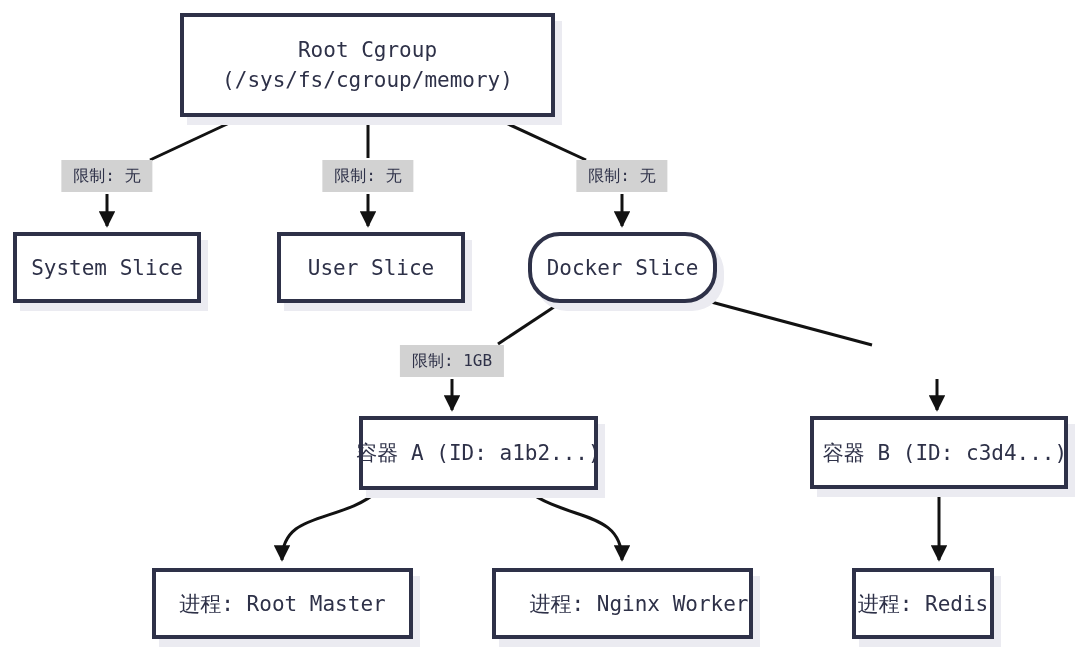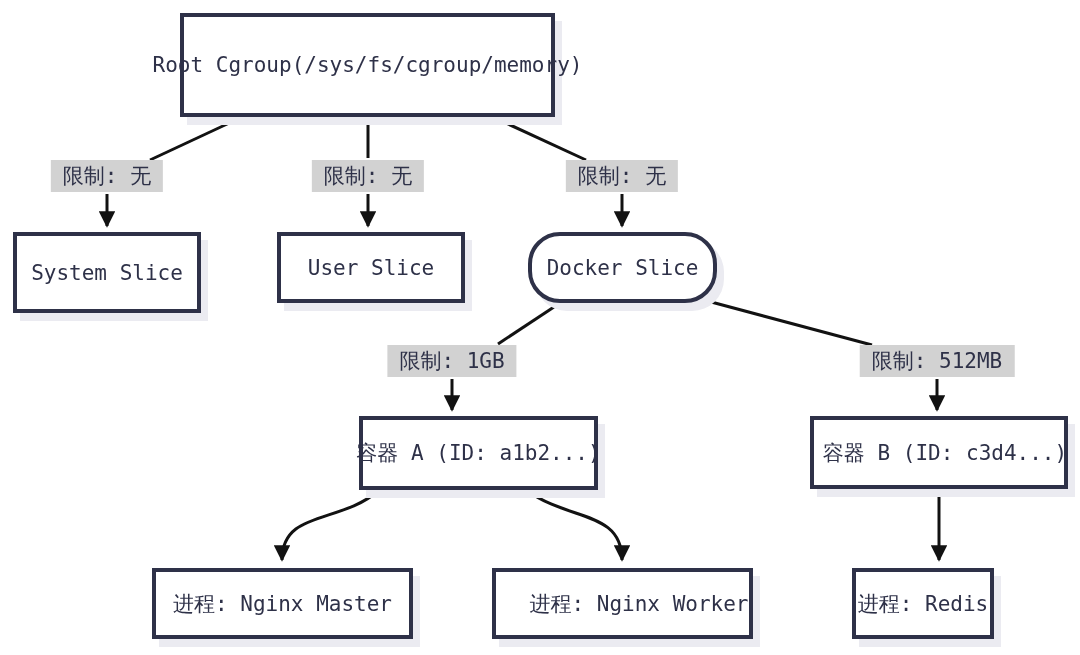--- a/index.html
+++ b/index.html
@@ -23,34 +23,34 @@
     width: 1080px;
     height: 655px;
   }
   .node {
     position: absolute;
     box-sizing: border-box;
     background: #ffffff;
     border: 4px solid #2e3148;
     box-shadow: 7px 8px 0 0 #ebebf1;
     display: flex;
-    flex-direction: row;
+    flex-direction: column;
     align-items: center;
     justify-content: center;
     text-align: center;
     font-size: 21px;
     line-height: 30px;
     white-space: nowrap;
   }
   .edge-label {
     position: absolute;
     transform: translate(-50%, -50%);
     background: #d2d2d2;
     color: #2e3148;
-    font-size: 21px;
+    font-size: 16px;
     line-height: 24px;
     padding: 4px 12px;
     white-space: nowrap;
   }
 </style>
 </head>
 <body>
 
 <div class="canvas">
 
@@ -81,51 +81,50 @@
 
       <path d="M939,489 L939,560" marker-end="url(#arrow)"></path>
     </g>
   </svg>
 
   <div class="node" style="left:180px; top:13px; width:375px; height:104px;">
     <div>Root Cgroup</div>
     <div>(/sys/fs/cgroup/memory)</div>
   </div>
 
-  <div class="node" style="left:13px; top:232px; width:188px; height:81px;">
+  <div class="node" style="left:13px; top:232px; width:188px; height:71px;">
     <span>System Slice</span>
   </div>
 
   <div class="node" style="left:277px; top:232px; width:188px; height:71px;">
     <span>User Slice</span>
   </div>
 
   <div class="node" style="left:528px; top:232px; width:189px; height:71px;border-radius:32px;">
     <span>Docker Slice</span>
   </div>
 
   <div class="node" style="left:322px; top:416px; width:239px; height:74px;margin-left:37px;">
     <span>容器 A (ID: a1b2...)</span>
   </div>
 
   <div class="node" style="left:810px; top:416px; width:258px; height:73px;padding-left:12px;">
     <span>容器 B (ID: c3d4...)</span>
   </div>
 
   <div class="node" style="left:152px; top:568px; width:261px; height:71px;">
-    <span>进程: Nginx Master</span>
+    <span>进程: Root Master</span>
   </div>
 
   <div class="node" style="left:492px; top:568px; width:261px; height:71px;padding-left:33px;">
     <span>进程: Nginx Worker</span>
   </div>
 
   <div class="node" style="left:852px; top:568px; width:142px; height:71px;">
     <span>进程: Redis</span>
   </div>
 
   <div class="edge-label" style="left:107px; top:176px;">限制: 无</div>
   <div class="edge-label" style="left:368px; top:176px;">限制: 无</div>
   <div class="edge-label" style="left:622px; top:176px;">限制: 无</div>
   <div class="edge-label" style="left:452px; top:361px;">限制: 1GB</div>
-  <div class="edge-label" style="left:937px; top:361px;">限制: 512MB</div>
 
 </div>
 
 </body></html>

